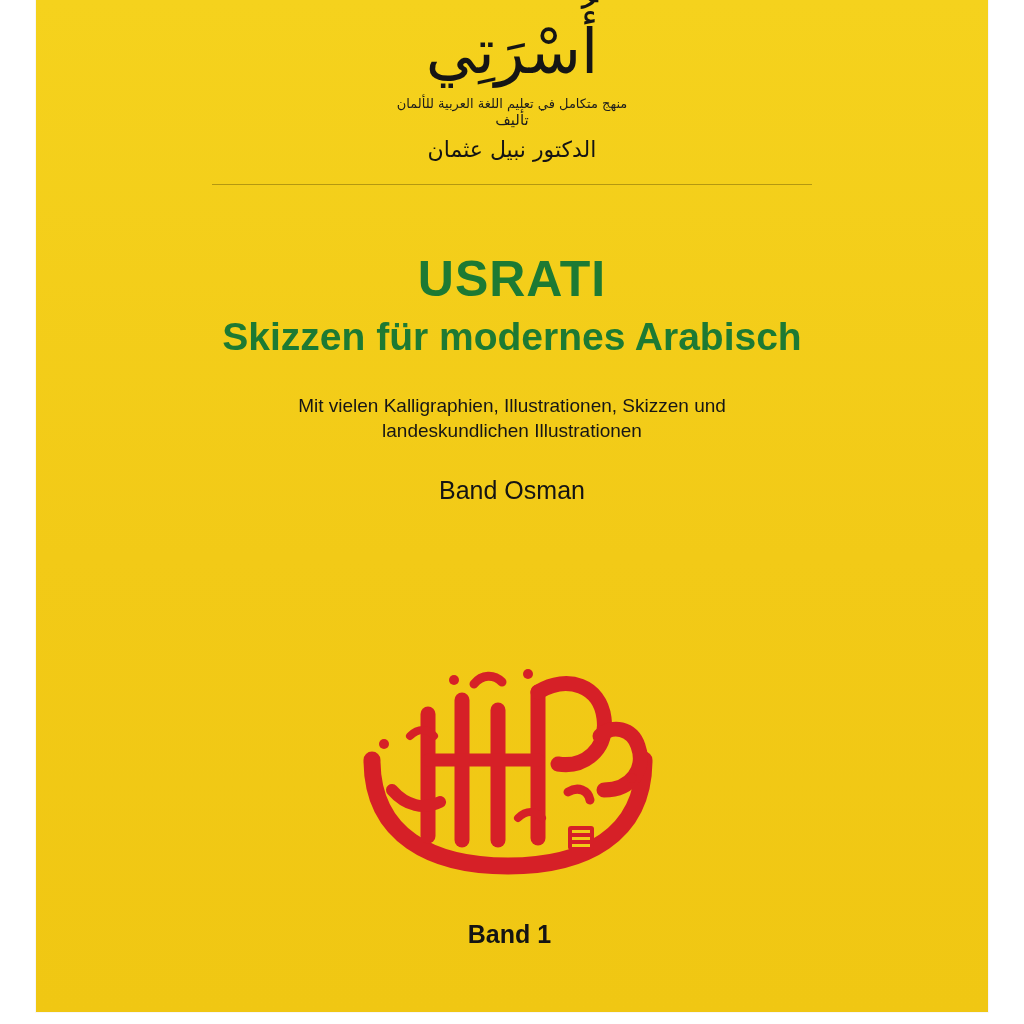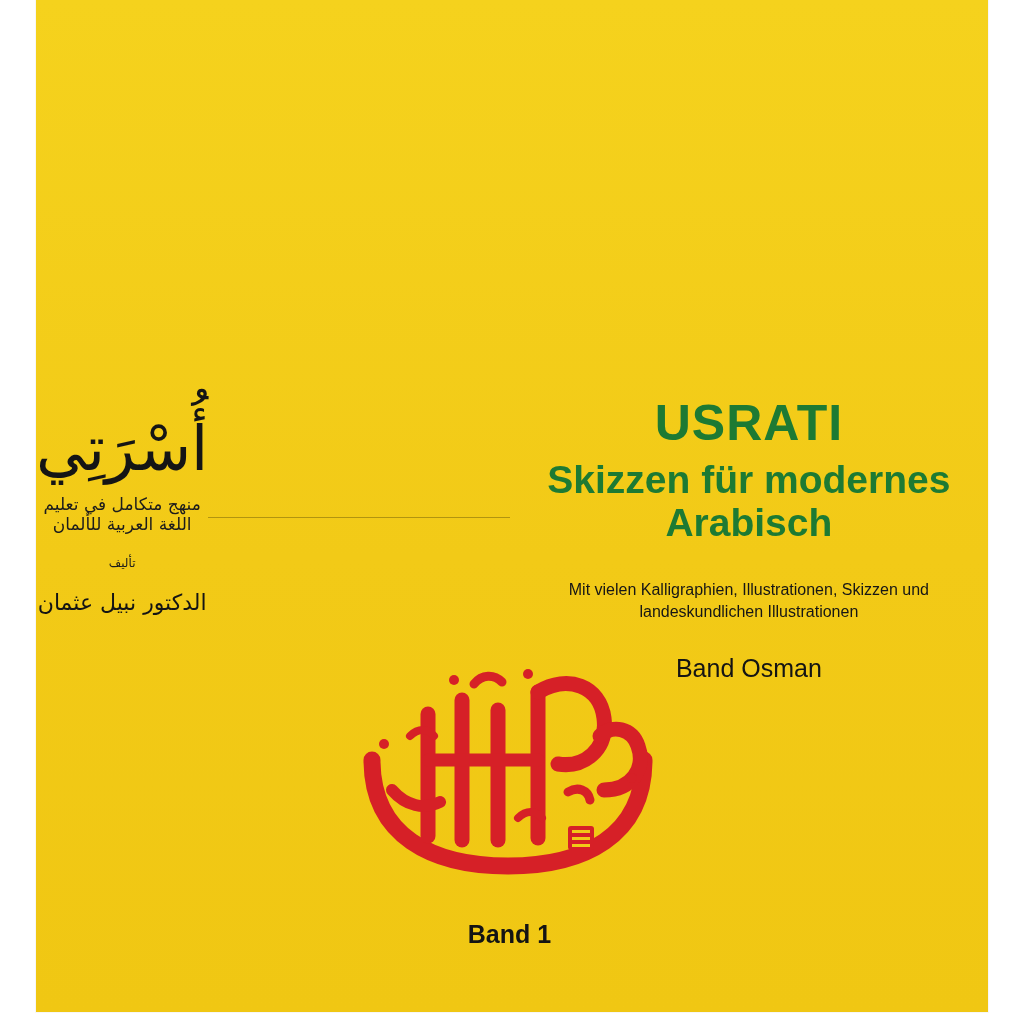--- a/index.html
+++ b/index.html
@@ -29,21 +29,21 @@
     background: #f3cf1c;
     background: linear-gradient(180deg, #f5d21d 0%, #f2ca17 55%, #f0c713 100%);
     box-shadow: 0 0 0 1px rgba(0,0,0,0.03);
     overflow: hidden;
   }
 
   .cover-inner {
     position: absolute;
     inset: 0;
     display: flex;
-    flex-direction: row;
+    flex-direction: column;
     align-items: center;
   }
 
   
   .arabic-top {
     margin-top: 18px;
     text-align: center;
     color: #1b1b1b;
     user-select: none;
   }
@@ -53,41 +53,40 @@
     font-size: 62px;
     line-height: 1.1;
     letter-spacing: 2px;
     direction: rtl;
     color: #151515;
     font-weight: 400;
   }
 
   .arabic-sub {
     font-family: "DejaVu Sans", sans-serif;
-    font-size: 17px;
+    font-size: 13px;
     direction: rtl;
     color: #1c1c1c;
     margin-top: 10px;
     letter-spacing: 1px;
   }
 
   .arabic-author-label {
     font-family: "DejaVu Sans", sans-serif;
-    font-size: 12px;
+    font-size: 15px;
     direction: rtl;
     color: #1c1c1c;
-    margin-top: 22px;
   }
 
   .arabic-author {
     font-family: "DejaVu Sans", sans-serif;
     font-size: 22px;
     direction: rtl;
     color: #141414;
-    margin-top: 20px;
+    margin-top: 8px;
     letter-spacing: 1px;
   }
 
   
   .divider {
     width: 600px;
     height: 1px;
     background: rgba(60,50,0,0.35);
     margin-top: 22px;
   }
@@ -110,21 +109,21 @@
   .sub-title {
     color: #1d7a33;
     font-size: 39px;
     font-weight: bold;
     margin-top: 10px;
     line-height: 1.1;
   }
 
   .blurb {
     color: #161616;
-    font-size: 16px;
+    font-size: 19px;
     line-height: 1.35;
     margin-top: 34px;
   }
 
   .author {
     color: #141414;
     font-size: 25px;
     margin-top: 32px;
   }
 

